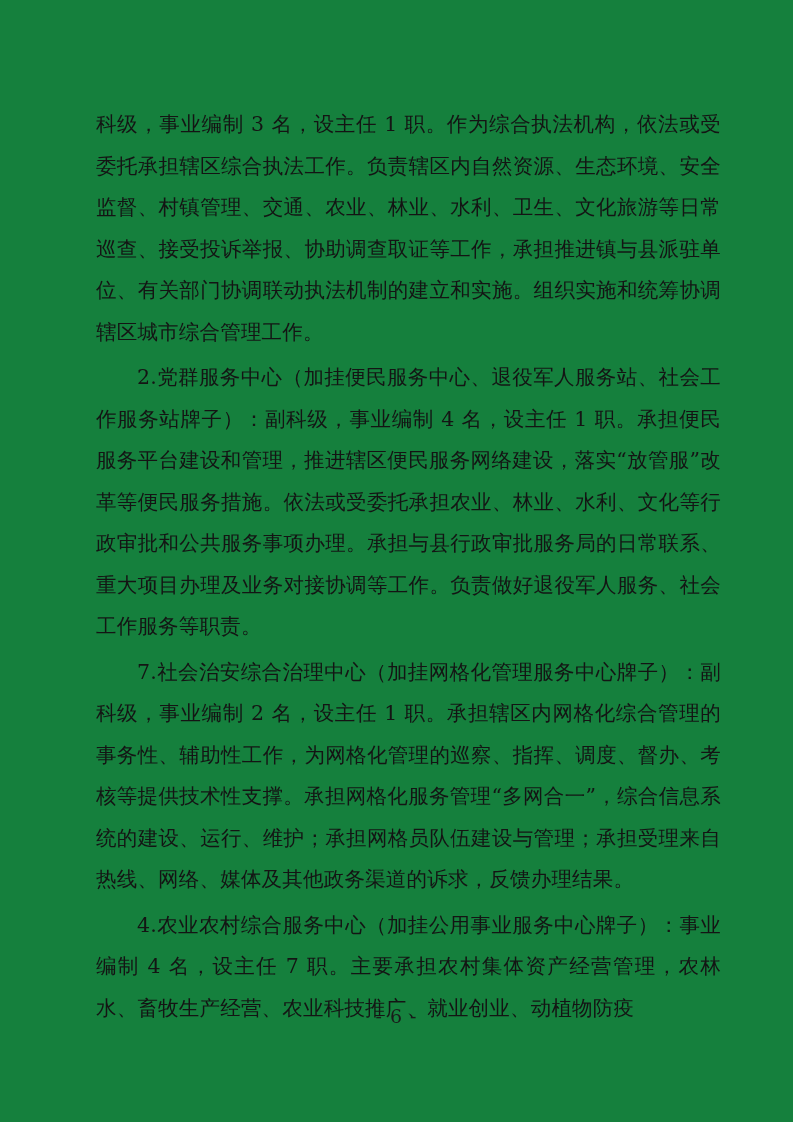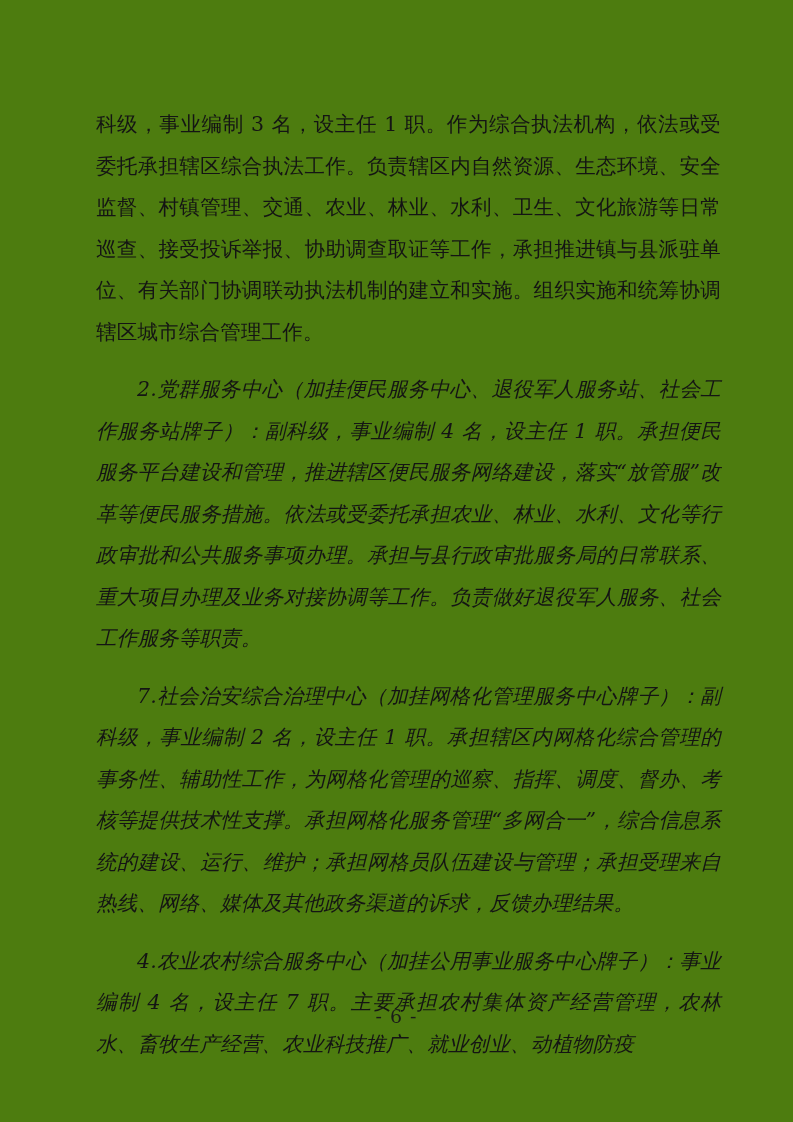--- a/index.html
+++ b/index.html
@@ -15,37 +15,36 @@
     color: #1a1a1a;
   }
   .page {
     position: absolute;
     top: 0;
     left: 0;
     width: 793px;
     height: 1122px;
     box-sizing: border-box;
     padding: 104px 72px 60px 96px;
-    background: #4d7c0f;
+    background: #15803d;
   }
   .doc-body {
     font-size: 20.5px;
     line-height: 41.5px;
     letter-spacing: 0.2px;
     text-align: justify;
     text-justify: inter-ideograph;
     color: #141414;
   }
   .para {
     margin: 0;
     padding: 0;
   }
   .para + .para {
-    margin-top: 16px;
-    font-style: italic;
+    margin-top: 4px;
   }
   .indent {
     text-indent: 2em;
   }
   .page-number {
     position: absolute;
     left: 0;
     right: 0;
     bottom: 95px;
     text-align: center;

